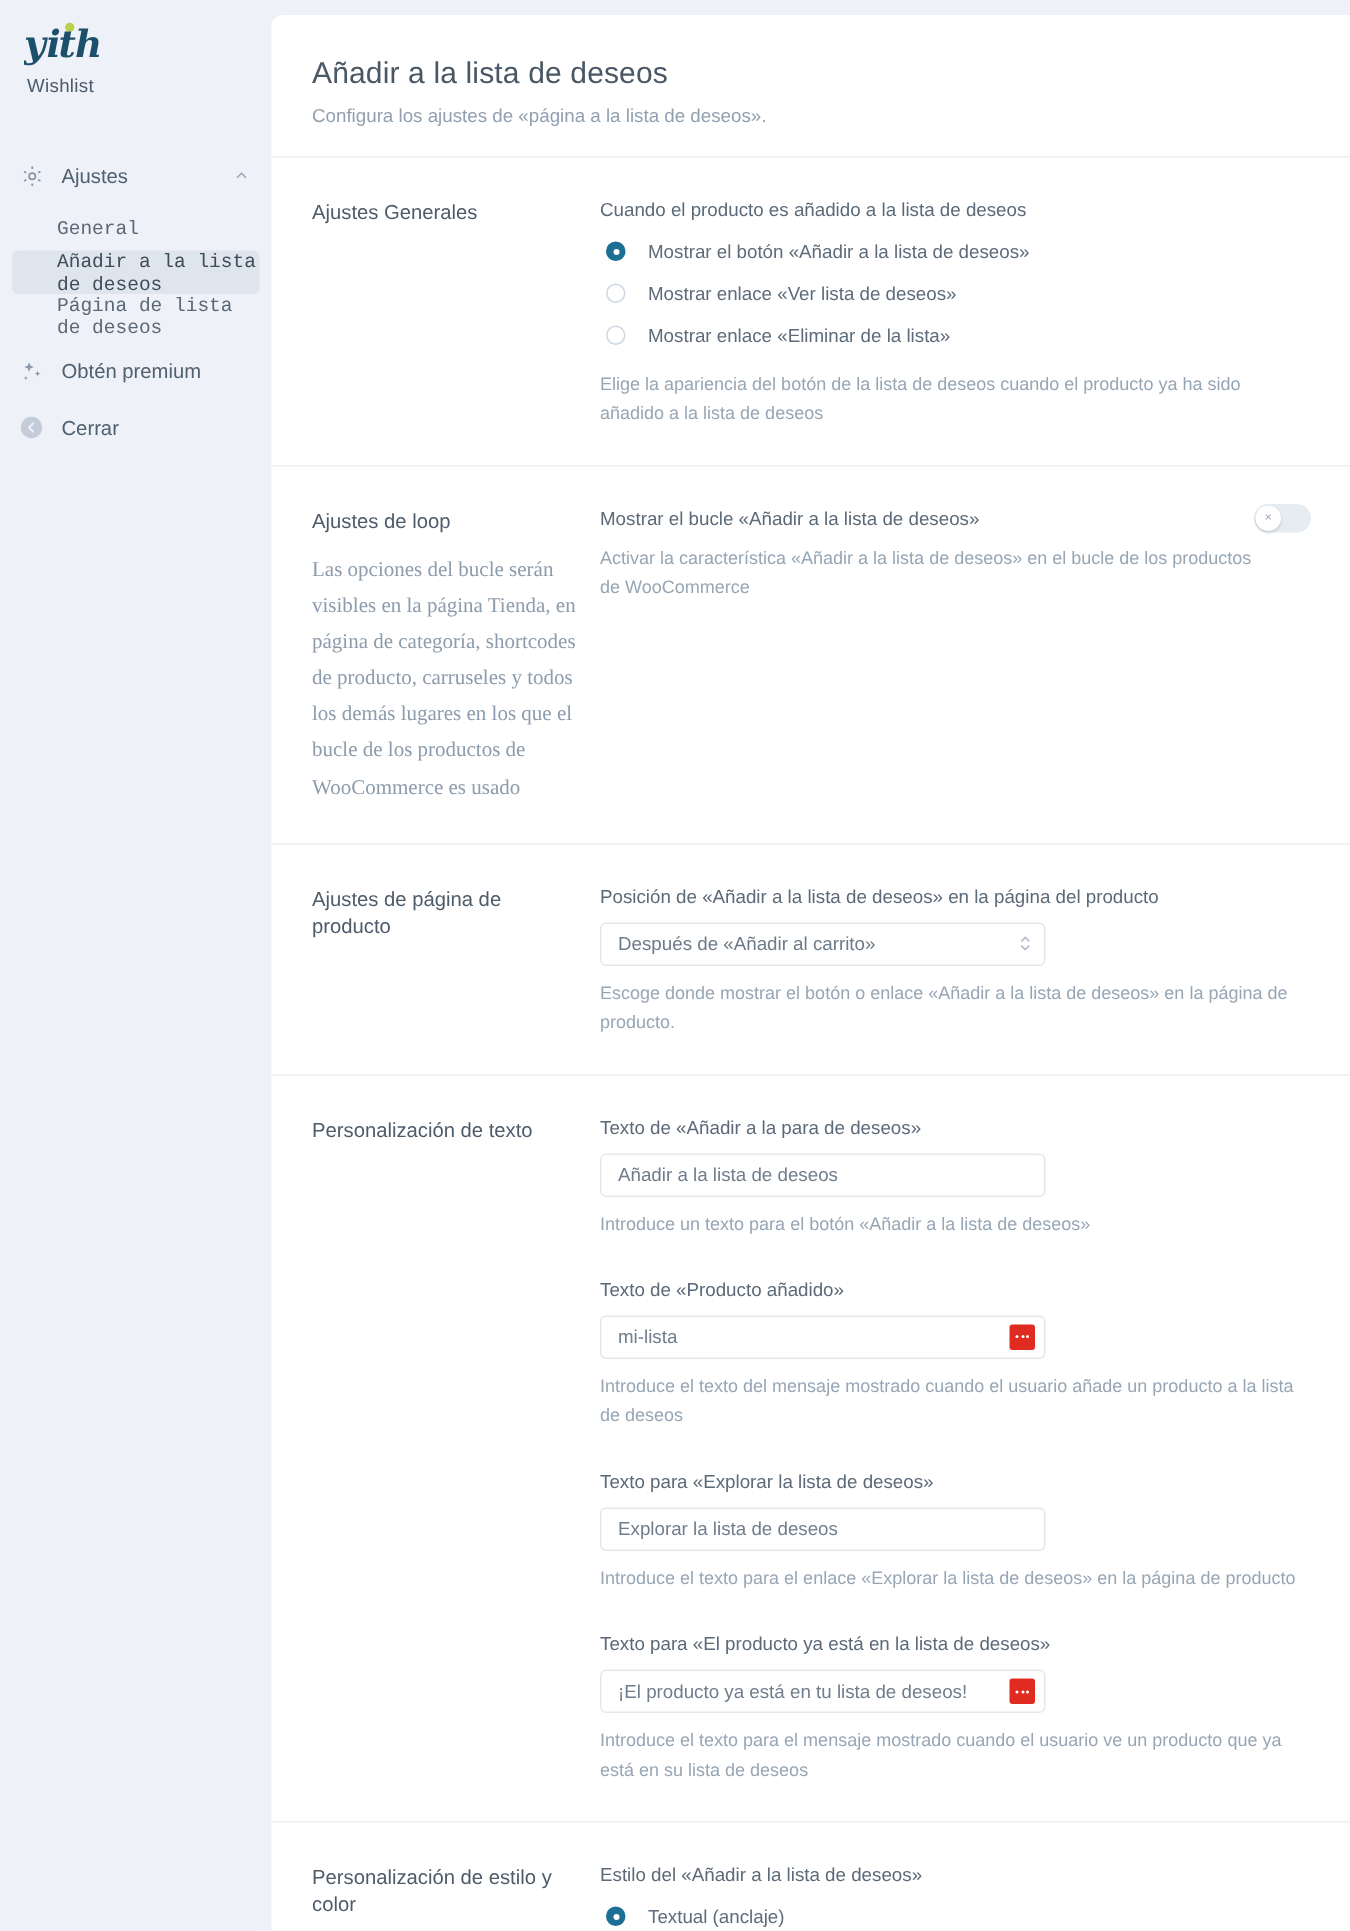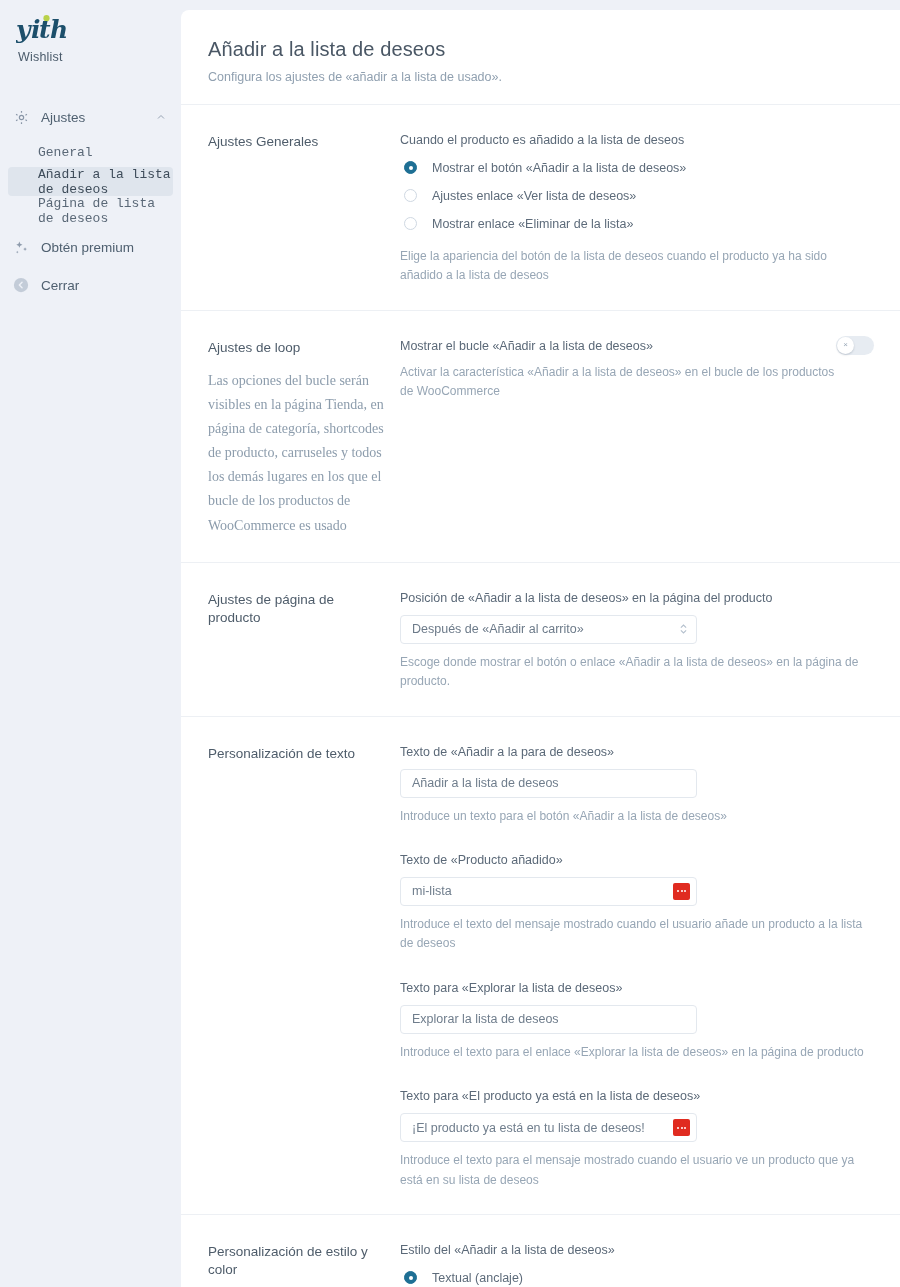--- a/index.html
+++ b/index.html
@@ -255,39 +255,39 @@
         <span class="nav-label">Cerrar</span>
       </div>
 
     </nav>
   </aside>
 
   <main class="panel">
 
     <div class="panel-head">
       <h1 class="panel-title">Añadir a la lista de deseos</h1>
-      <p class="panel-desc">Configura los ajustes de «añadir a la lista de usado».</p>
+      <p class="panel-desc">Configura los ajustes de «página a la lista de deseos».</p>
     </div>
 
     <div class="body">
 
       <section class="section">
         <div class="sec-left">
           <div class="sec-title">Ajustes Generales</div>
         </div>
         <div class="sec-right">
           <div class="field-label">Cuando el producto es añadido a la lista de deseos</div>
           <div class="radio-list">
             <label class="radio-row">
               <span class="radio on"></span>
               <span class="radio-label">Mostrar el botón «Añadir a la lista de deseos»</span>
             </label>
             <label class="radio-row">
               <span class="radio"></span>
-              <span class="radio-label">Ajustes enlace «Ver lista de deseos»</span>
+              <span class="radio-label">Mostrar enlace «Ver lista de deseos»</span>
             </label>
             <label class="radio-row">
               <span class="radio"></span>
               <span class="radio-label">Mostrar enlace «Eliminar de la lista»</span>
             </label>
           </div>
           <div class="field-help radio-help">Elige la apariencia del botón de la lista de deseos cuando el producto ya ha sido añadido a la lista de deseos</div>
         </div>
       </section>
 

